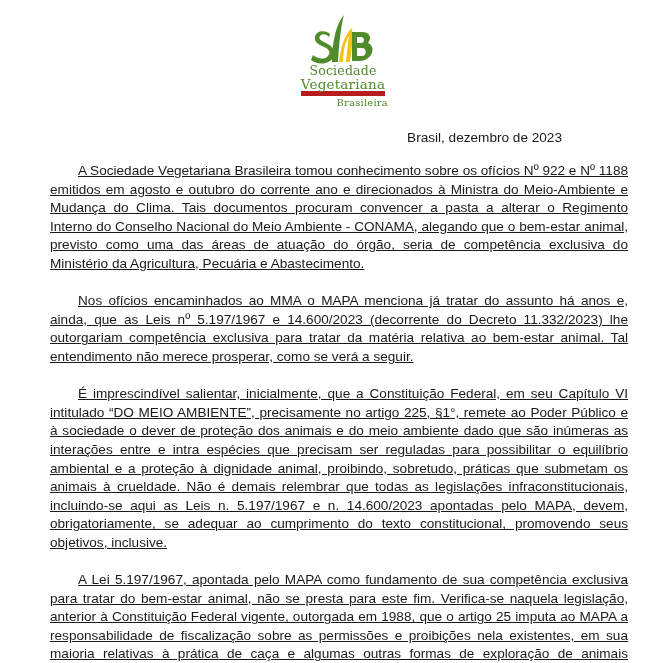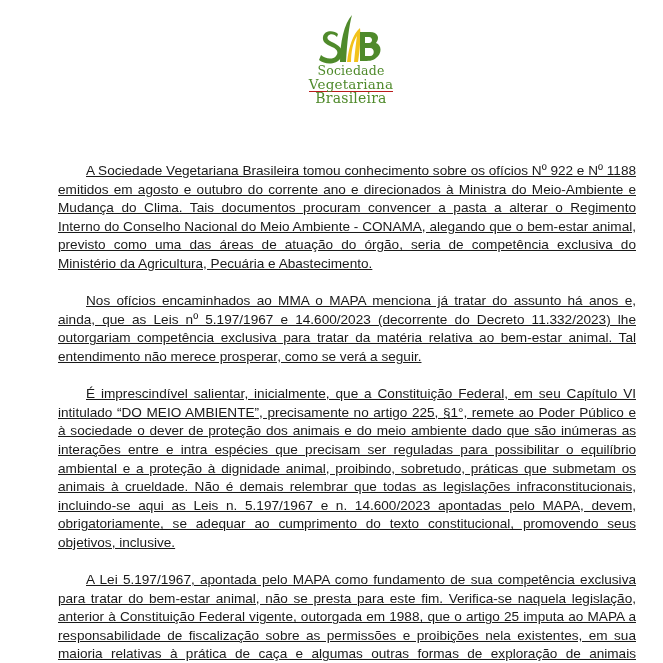--- a/index.html
+++ b/index.html
@@ -10,21 +10,21 @@
     body {
       width: 663px;
       height: 663px;
       overflow: hidden;
       position: relative;
       font-family: "Liberation Sans", sans-serif;
       color: #1a1a1a;
     }
     .page {
       position: absolute;
-      left: 16px; top: 0;
+      left: 8px; top: 0;
       width: 586px;
       height: 663px;
       padding-left: 44px;
     }
     .logo {
       position: absolute;
       left: 290px;
       top: 12px;
       width: 90px;
       height: 100px;
@@ -38,25 +38,25 @@
       font-family: "DejaVu Serif", "Liberation Serif", serif;
       color: #4f8a2b;
       text-align: center;
       line-height: 13px;
       letter-spacing: 0.2px;
     }
     .logo-line1 { font-size: 12.5px; margin-top: 0px; }
     .logo-line2 {
       font-size: 13.5px;
       display: inline-block;
-      border-bottom: 1px solid #b91c1c;
+      border-bottom: 5px solid #b91c1c;
       padding-bottom: 0px;
       line-height: 14px;
     }
-    .logo-line3 { font-size: 14px; }
+    .logo-line3 { font-size: 10px; text-align: right; }
     .date {
       position: absolute;
       top: 130px;
       right: 76px;
       font-size: 13.6px;
     }
     .body-text {
       position: absolute;
       left: 42px;
       top: 162px;
@@ -85,20 +85,21 @@
 
       <path d="M31 50 C33 34, 37 22, 44 16 C45 24, 44 38, 42 50 L38 50 C39 40, 40 30, 41 24 C37 30, 35 40, 35 50 Z" fill="#f2c21b"></path>
 
       <path d="M44 20 L54 20 C62 20, 64 26, 60 31 C66 33, 66 42, 60 46 C57 49, 52 49, 47 49 L44 49 Z M49 25 L49 31 L53 31 C57 31, 57 25, 53 25 Z M49 36 L49 44 L54 44 C59 44, 59 36, 54 36 Z" fill="#4f8a2b" fill-rule="evenodd"></path>
     </svg>
     <div class="logo-text logo-line1">Sociedade</div>
     <div class="logo-text"><span class="logo-line2">Vegetariana</span></div>
     <div class="logo-text logo-line3">Brasileira</div>
   </div>
 
+  <div class="date">Brasil, dezembro de 2023</div>
 
   <div class="body-text">
     <p>A Sociedade Vegetariana Brasileira tomou conhecimento sobre os ofícios Nº 922 e Nº 1188 emitidos em agosto e outubro do corrente ano e direcionados à Ministra do Meio-Ambiente e Mudança do Clima. Tais documentos procuram convencer a pasta a alterar o Regimento Interno do Conselho Nacional do Meio Ambiente - CONAMA, alegando que o bem-estar animal, previsto como uma das áreas de atuação do órgão, seria de competência exclusiva do Ministério da Agricultura, Pecuária e Abastecimento.</p>
     <p>Nos ofícios encaminhados ao MMA o MAPA menciona já tratar do assunto há anos e, ainda, que as Leis nº 5.197/1967 e 14.600/2023 (decorrente do Decreto 11.332/2023) lhe outorgariam competência exclusiva para tratar da matéria relativa ao bem-estar animal. Tal entendimento não merece prosperar, como se verá a seguir.</p>
     <p>É imprescindível salientar, inicialmente, que a Constituição Federal, em seu Capítulo VI intitulado “DO MEIO AMBIENTE”, precisamente no artigo 225, §1°, remete ao Poder Público e à sociedade o dever de proteção dos animais e do meio ambiente dado que são inúmeras as interações entre e intra espécies que precisam ser reguladas para possibilitar o equilíbrio ambiental e a proteção à dignidade animal, proibindo, sobretudo, práticas que submetam os animais à crueldade. Não é demais relembrar que todas as legislações infraconstitucionais, incluindo-se aqui as Leis n. 5.197/1967 e n. 14.600/2023 apontadas pelo MAPA, devem, obrigatoriamente, se adequar ao cumprimento do texto constitucional, promovendo seus objetivos, inclusive.</p>
     <p>A Lei 5.197/1967, apontada pelo MAPA como fundamento de sua competência exclusiva para tratar do bem-estar animal, não se presta para este fim. Verifica-se naquela legislação, anterior à Constituição Federal vigente, outorgada em 1988, que o artigo 25 imputa ao MAPA a responsabilidade de fiscalização sobre as permissões e proibições nela existentes, em sua maioria relativas à prática de caça e algumas outras formas de exploração de animais silvestres, o que fica evidente ao tratá-los como “Recursos da Fauna”. Há, naquela legislação, evidente objetificação dos animais, não existindo, portanto, o interesse de promoção ou garantia do bem-estar dos</p>
   </div>
 
 </div>
 

